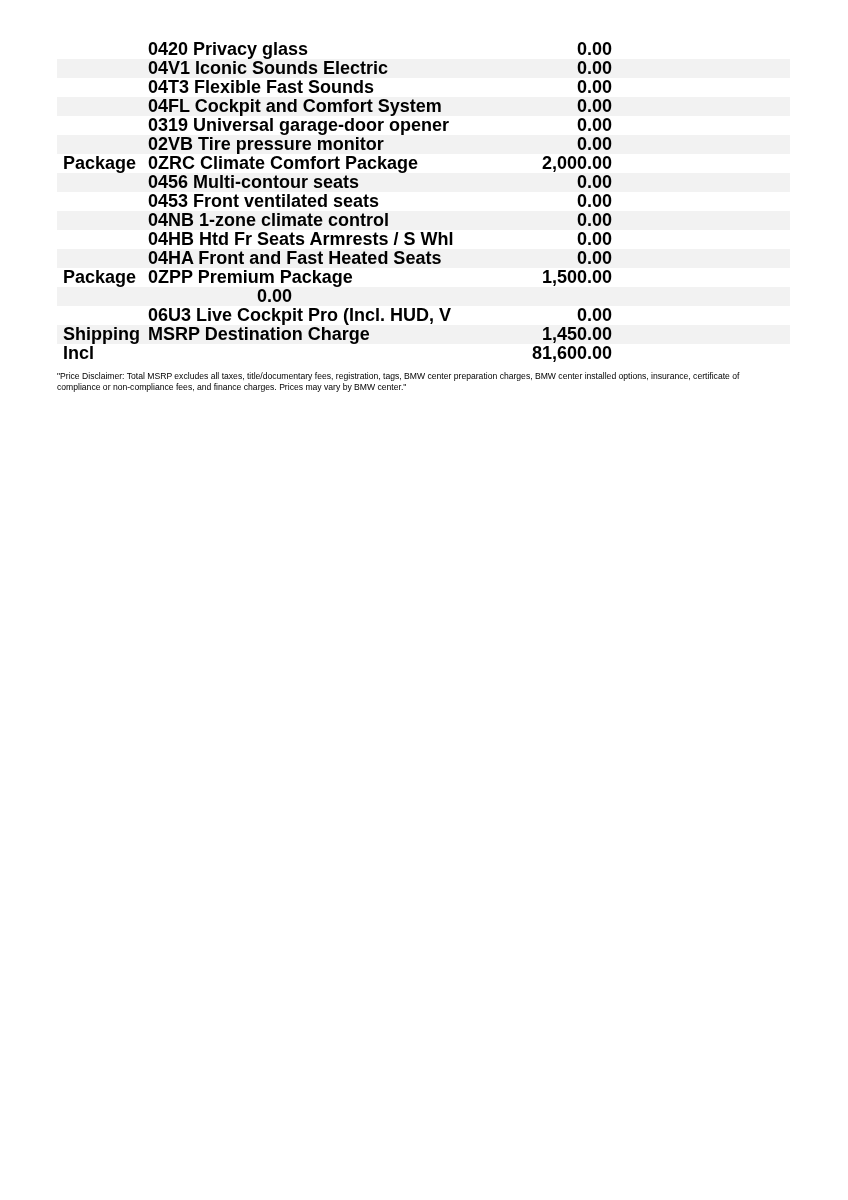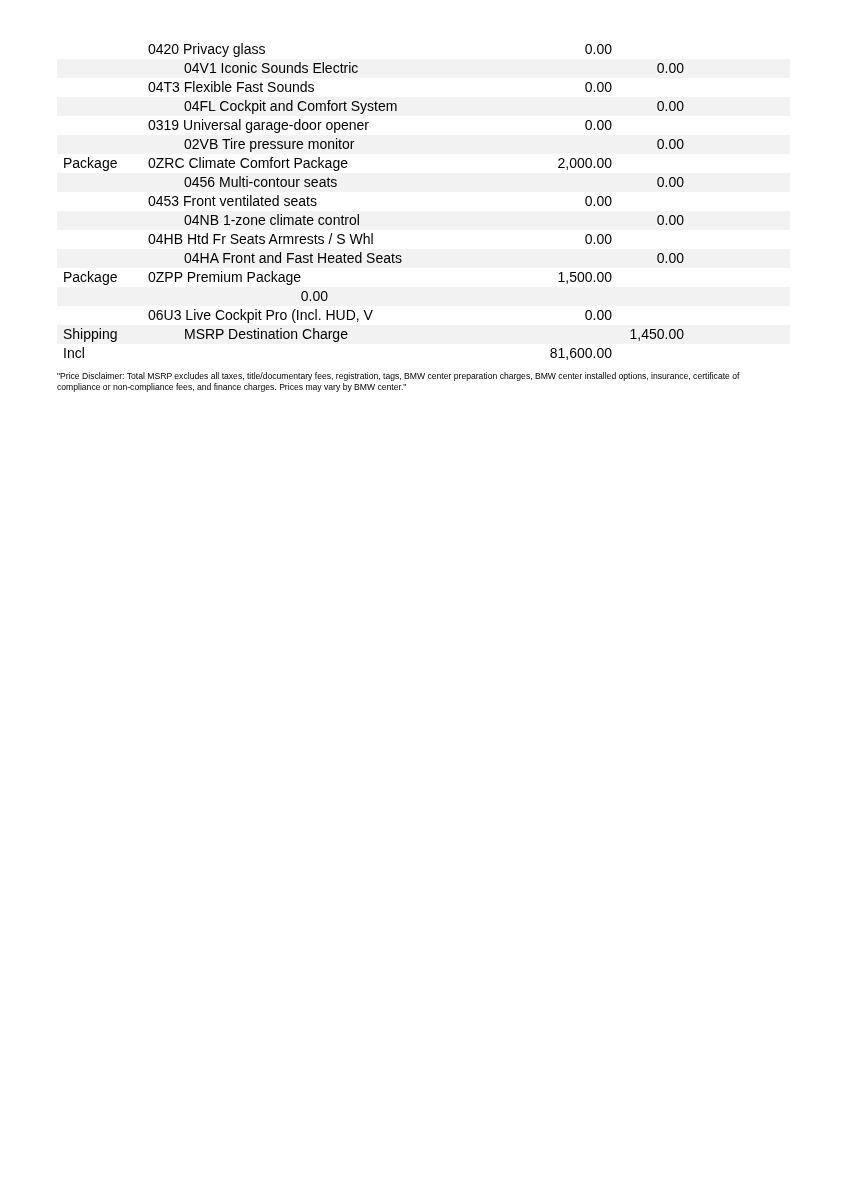--- a/index.html
+++ b/index.html
@@ -20,27 +20,27 @@
   }
   .options-table {
     position: absolute;
     top: 40px;
     left: 57px;
     width: 733px;
   }
   .row {
     display: flex;
     height: 19px;
-    font-size: 14px;
+    font-size: 18px;
     line-height: 19px;
     background: #ffffff;
+    font-weight: bold;
   }
   .row.striped {
     background: #f2f2f2;
-    gap: 36px;
   }
   .cell { white-space: nowrap; overflow: hidden; }
   .cell-category {
     width: 91px;
     padding-left: 6px;
     flex: 0 0 91px;
   }
   .cell-desc {
     width: 320px;
     flex: 0 0 320px;

